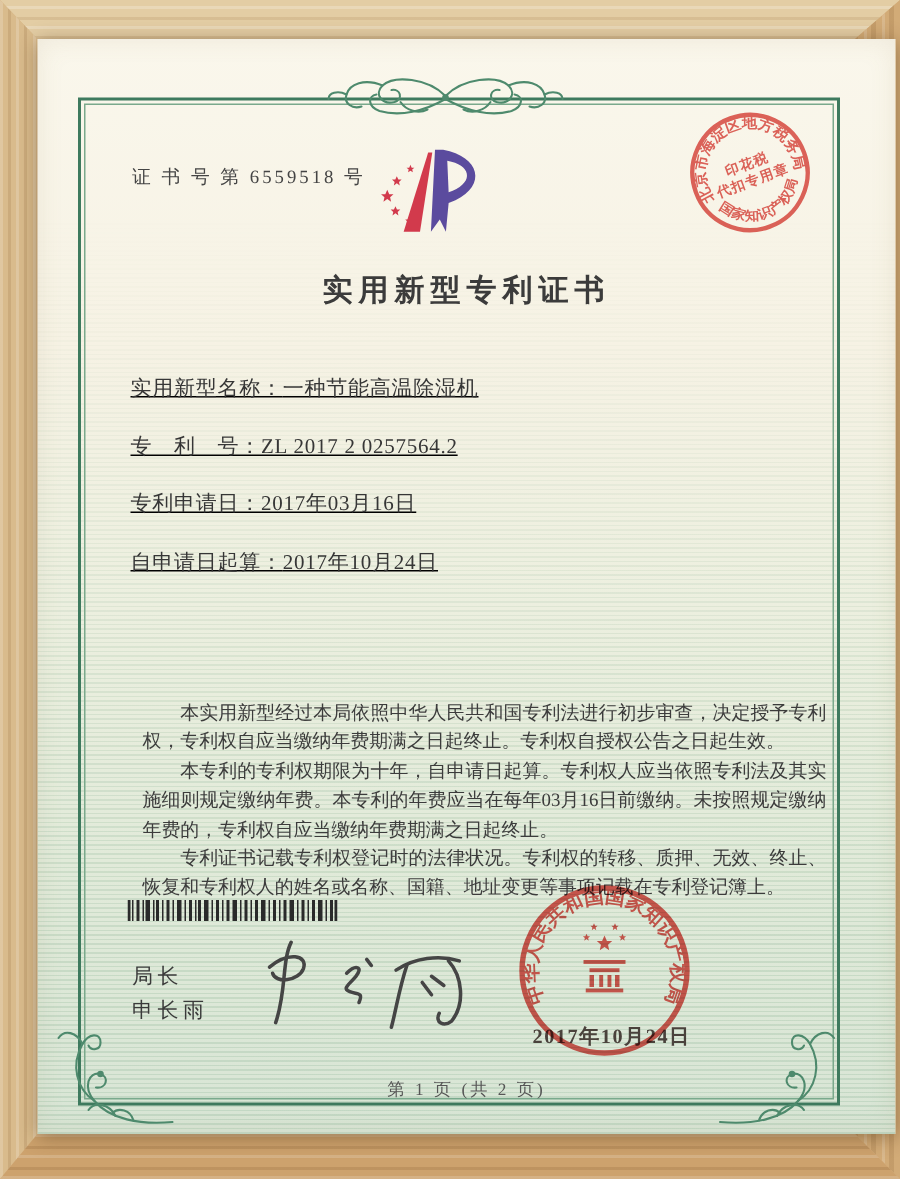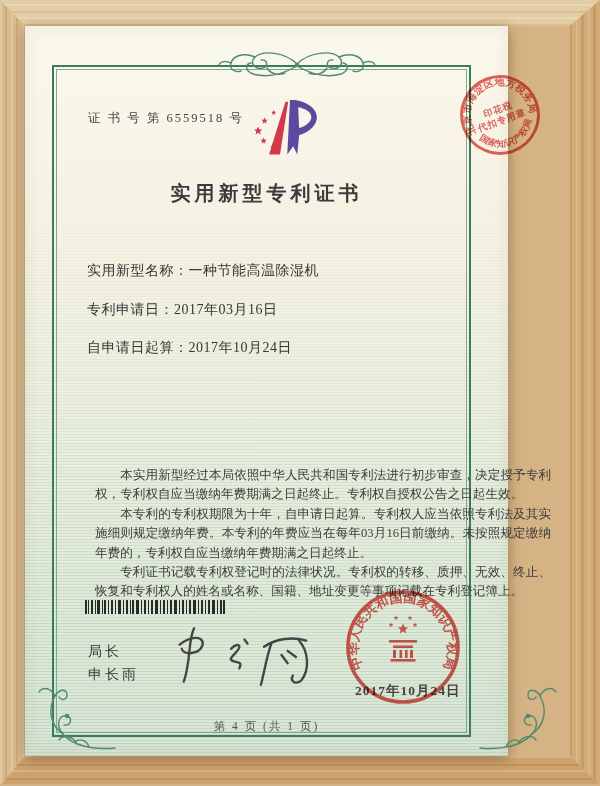--- a/index.html
+++ b/index.html
@@ -13,35 +13,35 @@
   .wood-left{background:#d9bb8c;
     background-image:repeating-linear-gradient(90deg,rgba(255,255,255,.18) 0 2px,rgba(0,0,0,0) 2px 5px,rgba(130,88,42,.16) 5px 7px,rgba(0,0,0,0) 7px 11px);
     clip-path:polygon(0 0,25px 26px,25px calc(100% - 30px),0 100%);}
   .wood-right{background:#d2ab77;
     background-image:repeating-linear-gradient(90deg,rgba(255,255,255,.16) 0 2px,rgba(0,0,0,0) 2px 5px,rgba(125,84,40,.17) 5px 8px,rgba(0,0,0,0) 8px 12px);
     clip-path:polygon(100% 0,100% 100%,calc(100% - 30px) calc(100% - 30px),calc(100% - 30px) 26px);}
   .wood-bottom{background:#cda26d;
     background-image:repeating-linear-gradient(0deg,rgba(255,255,255,.17) 0 2px,rgba(0,0,0,0) 2px 6px,rgba(120,80,38,.18) 6px 8px,rgba(0,0,0,0) 8px 14px);
     clip-path:polygon(0 100%,100% 100%,calc(100% - 30px) calc(100% - 30px),25px calc(100% - 30px));}
   
-  .paper{position:absolute;left:25px;top:26px;width:483px;height:730px;
+  .paper{position:absolute;left:25px;top:26px;width:572px;height:730px;
     background:linear-gradient(180deg,#faf7ec 0%,#f6f2e4 28%,#ecefdf 52%,#e1ead9 75%,#d8e5d5 100%);
     box-shadow:0 2px 12px rgba(70,45,15,.45), inset 0 0 18px rgba(150,120,70,.12);}
   .guilloche{position:absolute;inset:0;
     background:repeating-linear-gradient(180deg,rgba(92,150,112,.17) 0 1px,rgba(92,150,112,0) 1px 3px);
     -webkit-mask-image:linear-gradient(180deg,transparent 0 16%,rgba(0,0,0,.35) 38%,rgba(0,0,0,.75) 60%,#000 85%);
     mask-image:linear-gradient(180deg,transparent 0 16%,rgba(0,0,0,.35) 38%,rgba(0,0,0,.75) 60%,#000 85%);}
   .green-border{position:absolute;left:27px;top:39px;right:37px;bottom:19px;border:2px solid #3e7a5e;}
   .green-border-inner{position:absolute;inset:2px;border:1px solid #7aa98c;}
   
   .cert-no{position:absolute;left:63px;top:84px;font-size:12.5px;letter-spacing:2px;color:#444;}
   .logo{position:absolute;left:215px;top:64px;width:100px;height:78px;}
   .title{position:absolute;left:0;top:154px;width:100%;text-align:center;
     font-size:20px;font-weight:bold;letter-spacing:4px;color:#3b3b3b;}
-  .fields{position:absolute;left:62px;top:236px;right:60px;}
+  .fields{position:absolute;left:62px;top:224px;right:60px;text-decoration:underline;}
   .field-row{height:38.6px;font-size:14px;color:#363636;letter-spacing:.5px;white-space:pre;}
   .body-text{position:absolute;left:70px;top:440px;width:456px;font-size:12.6px;
     line-height:19.4px;color:#3c3c3c;text-align:justify;}
   .body-text p{margin:0;text-indent:2em;}
   .barcode{position:absolute;left:60px;top:574px;width:140px;height:14px;}
   .signer{position:absolute;left:63px;top:614px;font-size:14px;letter-spacing:3px;color:#3a3a3a;line-height:23px;}
   .signature{position:absolute;left:138px;top:594px;width:165px;height:72px;}
   .issue-date{position:absolute;left:330px;top:656px;font-size:13.5px;letter-spacing:1px;color:#4a423c;font-weight:bold;}
   .office-seal{position:absolute;left:318px;top:561px;width:120px;height:120px;mix-blend-mode:multiply;opacity:.9;}
   .tax-seal{position:absolute;left:427px;top:41px;width:96px;height:96px;transform:rotate(-20deg);mix-blend-mode:multiply;opacity:.85;}
@@ -114,20 +114,21 @@
         <polygon points="50,12 53,12 44,70 32,70"></polygon>
       </g>
       <path fill="#5b4b9e" fill-rule="evenodd" d="M55,10 L61,10 C88,15 93,36 70,47 L65,49 L63,70 L58.5,61 L52,70 Z
            M64,18 C81,21 84,33 68,40 L65,41 Z"></path>
     </svg>
 
     <div class="title">实用新型专利证书</div>
 
     <div class="fields">
       <div class="field-row"><span></span><span>实用新型名称：</span><span>一种节能高温除湿机</span></div>
+      <div class="field-row"><span>专　利　号：</span><span>ZL 2017 2 0257564.2</span></div>
       <div class="field-row"><span>专利申请日：</span><span>2017年03月16日</span></div>
       <div class="field-row"><span>自申请日起算：</span><span>2017年10月24日</span></div>
     </div>
 
     <div class="body-text">
       <p>本实用新型经过本局依照中华人民共和国专利法进行初步审查，决定授予专利权，专利权自应当缴纳年费期满之日起终止。专利权自授权公告之日起生效。</p>
       <p>本专利的专利权期限为十年，自申请日起算。专利权人应当依照专利法及其实施细则规定缴纳年费。本专利的年费应当在每年03月16日前缴纳。未按照规定缴纳年费的，专利权自应当缴纳年费期满之日起终止。</p>
       <p>专利证书记载专利权登记时的法律状况。专利权的转移、质押、无效、终止、恢复和专利权人的姓名或名称、国籍、地址变更等事项记载在专利登记簿上。</p>
     </div>
 
@@ -188,15 +189,15 @@
       <text font-size="10" fill="#dc4a44" font-weight="bold" font-family="'Liberation Serif',serif">
         <textPath href="#tArcTop" startOffset="50%" text-anchor="middle" textLength="116" lengthAdjust="spacingAndGlyphs">北京市海淀区地方税务局</textPath>
       </text>
       <text font-size="9" fill="#dc4a44" font-weight="bold" font-family="'Liberation Serif',serif">
         <textPath href="#tArcBot" startOffset="50%" text-anchor="middle" textLength="70" lengthAdjust="spacingAndGlyphs">国家知识产权局</textPath>
       </text>
       <text x="50" y="47" text-anchor="middle" font-size="9.5" fill="#dc4a44" font-weight="bold" letter-spacing="1" font-family="'Liberation Serif',serif">印花税</text>
       <text x="50" y="59" text-anchor="middle" font-size="9.5" fill="#dc4a44" font-weight="bold" letter-spacing="1" font-family="'Liberation Serif',serif">代扣专用章</text>
     </svg>
 
-    <div class="footer">第 4 页 (共 1 页)</div>
+    <div class="footer">第 1 页 (共 2 页)</div>
   </div>
 </div>
 
 </body></html>

